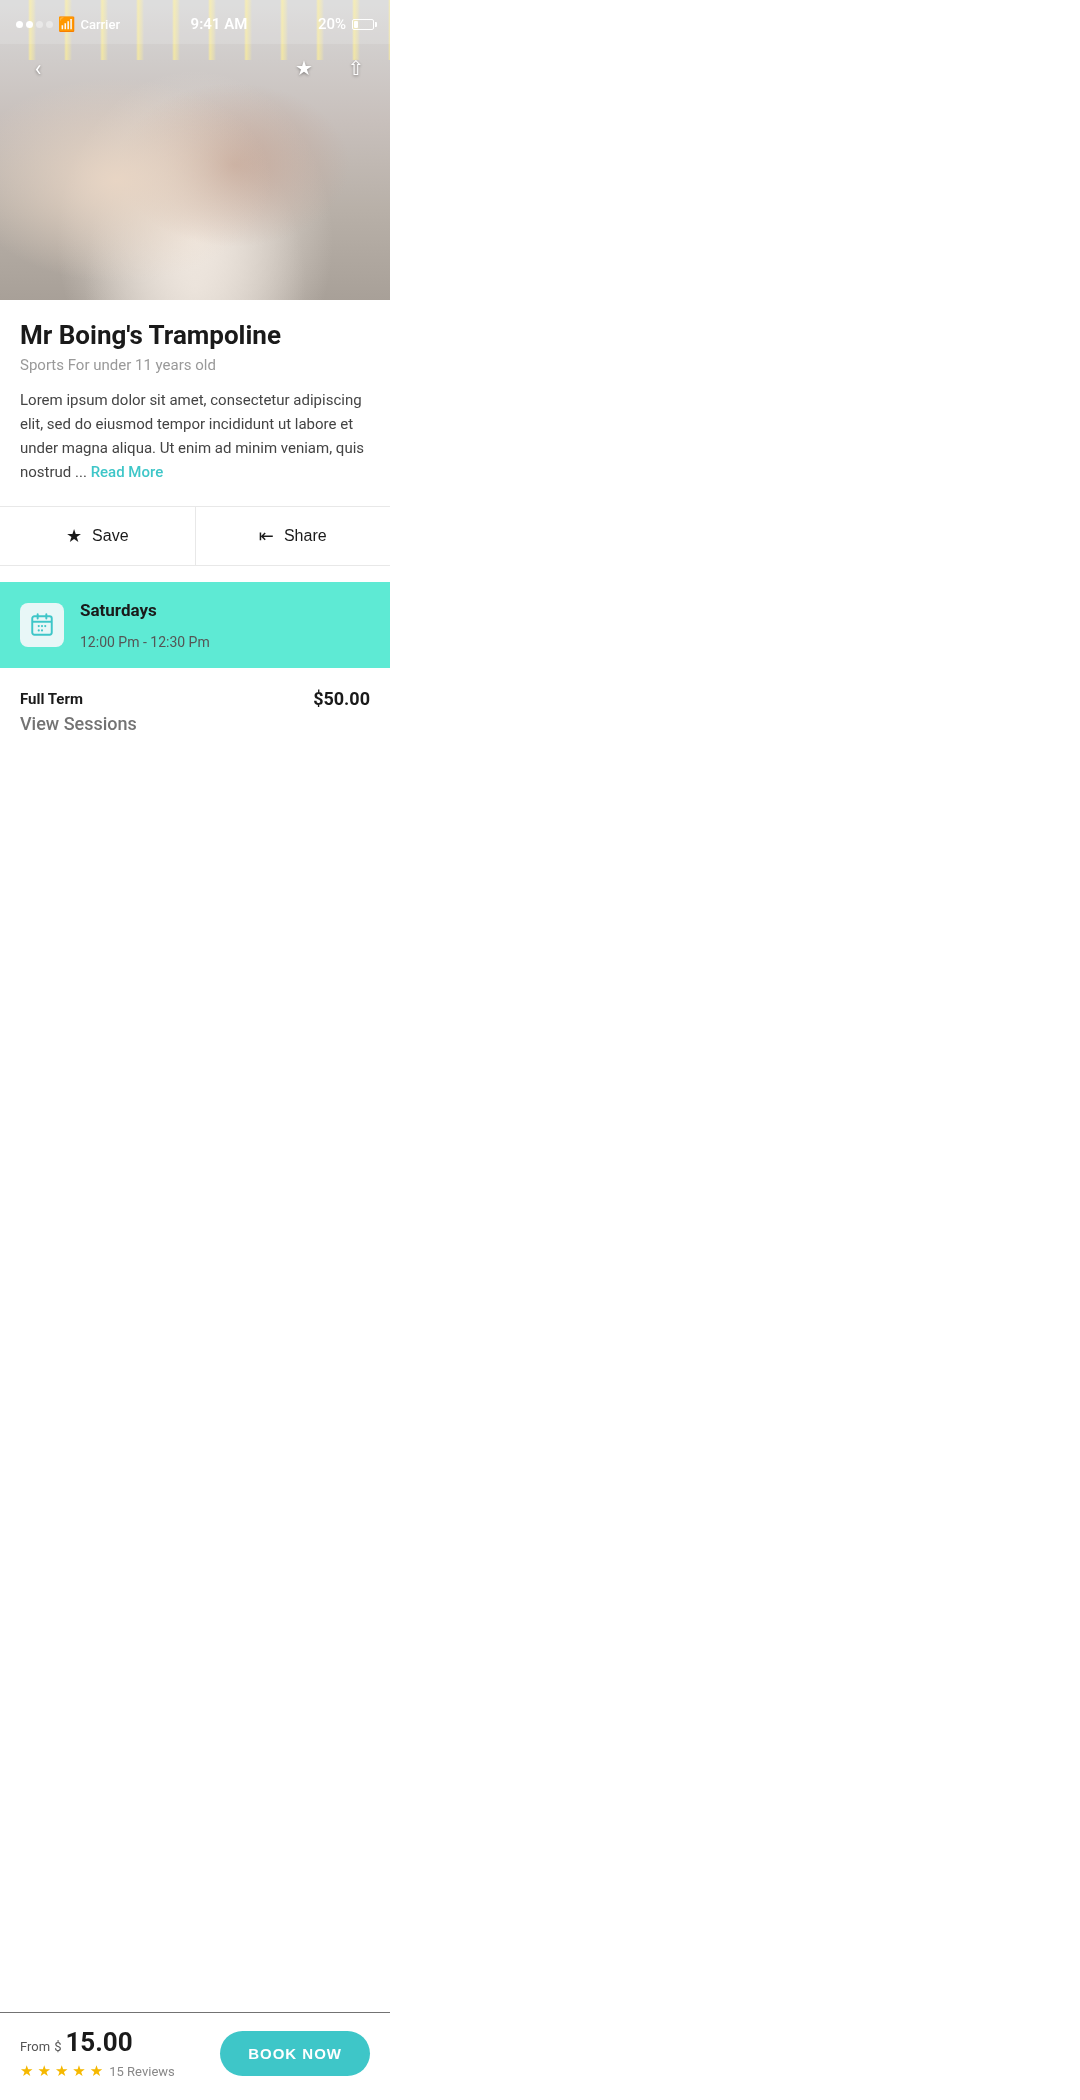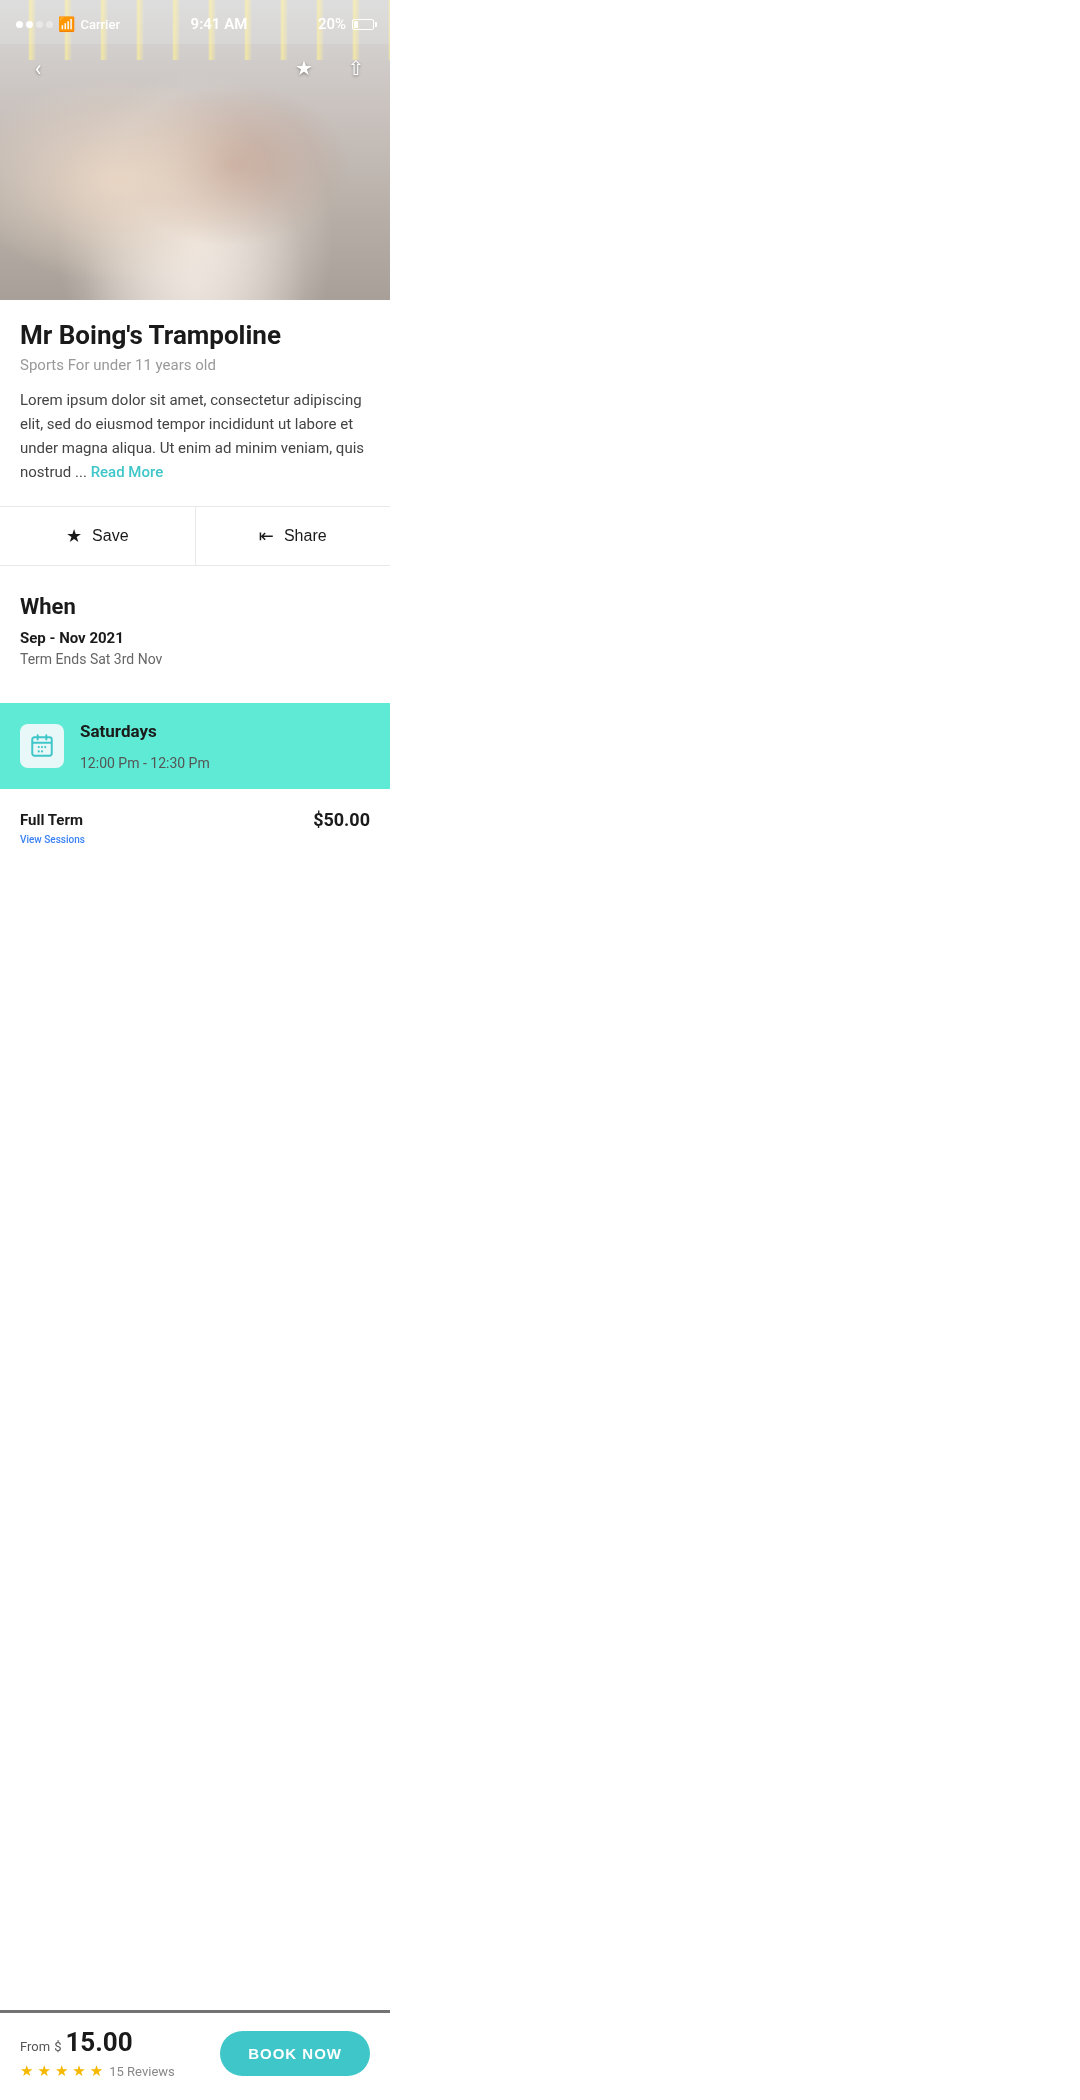--- a/index.html
+++ b/index.html
@@ -276,33 +276,33 @@
       color: #1a1a1a;
     }
     .pricing-amount {
       font-size: 18px;
       font-weight: 700;
       color: #1a1a1a;
     }
 
     .view-sessions {
       padding: 0 20px 16px;
-      color: #3b82f6;
-      font-size: 10px;
+      color: #737373;
+      font-size: 18px;
       font-weight: 500;
       cursor: pointer;
     }
 
     
     .bottom-bar {
       position: fixed;
       bottom: 0; left: 0; right: 0;
       width: 390px;
       background: #fff;
-      border-top: 3px solid #737373;
+      border-top: 1px solid #737373;
       display: flex;
       align-items: center;
       justify-content: space-between;
       padding: 14px 20px 20px;
     }
     .from-price {
       display: flex;
       flex-direction: column;
       gap: 2px;
     }
@@ -410,25 +410,20 @@
     <button class="action-btn">
       <span class="action-icon">★</span>
       <span>Save</span>
     </button>
     <button class="action-btn">
       <span class="action-icon">⇤</span>
       <span>Share</span>
     </button>
   </div>
 
-  <div class="when-section">
-    <h2 class="section-title">When</h2>
-    <p class="date-range">Sep - Nov 2021</p>
-    <p class="term-ends">Term Ends Sat 3rd Nov</p>
-  </div>
 
   <div class="schedule-card">
     <div class="schedule-icon">
       <svg class="calendar-svg" viewBox="0 0 24 24" fill="none" xmlns="http://www.w3.org/2000/svg">
         <rect x="3" y="4" width="18" height="17" rx="2" stroke="#3ec6c8" stroke-width="1.8" fill="none"></rect>
         <path d="M3 9h18" stroke="#3ec6c8" stroke-width="1.8"></path>
         <path d="M8 2v4M16 2v4" stroke="#3ec6c8" stroke-width="1.8" stroke-linecap="round"></path>
         <circle cx="9" cy="13" r="1" fill="#3ec6c8"></circle>
         <circle cx="12" cy="13" r="1" fill="#3ec6c8"></circle>
         <circle cx="15" cy="13" r="1" fill="#3ec6c8"></circle>

